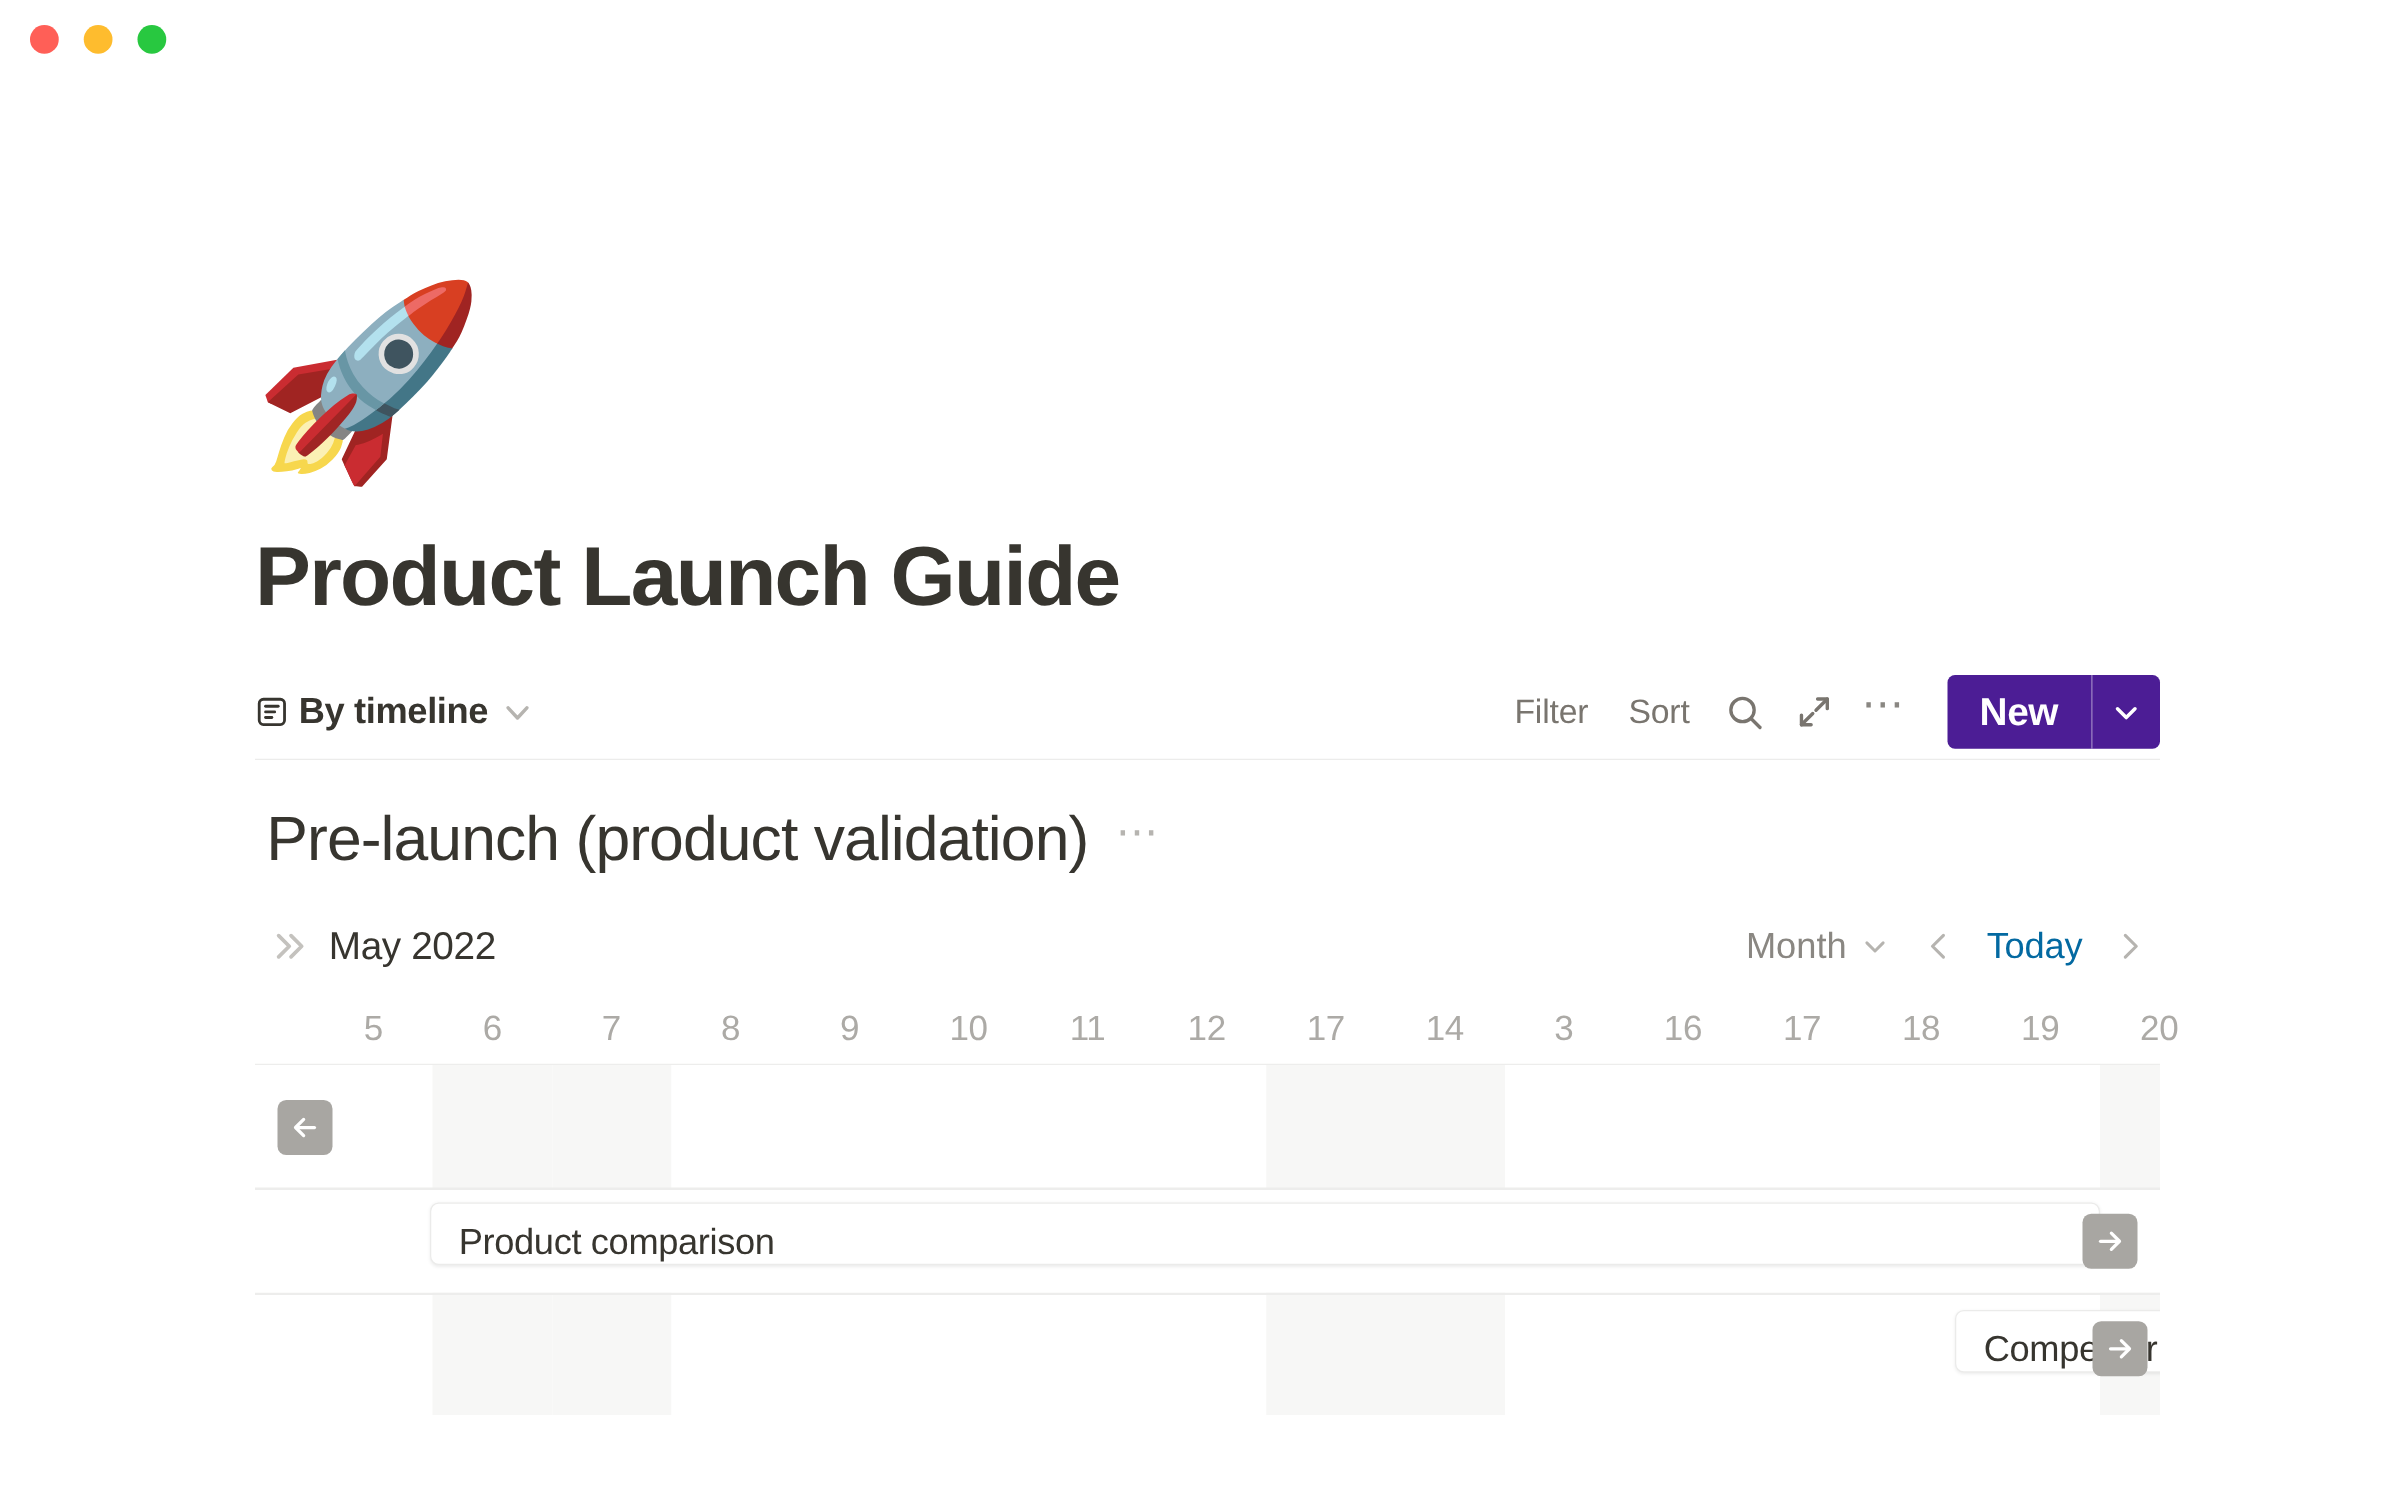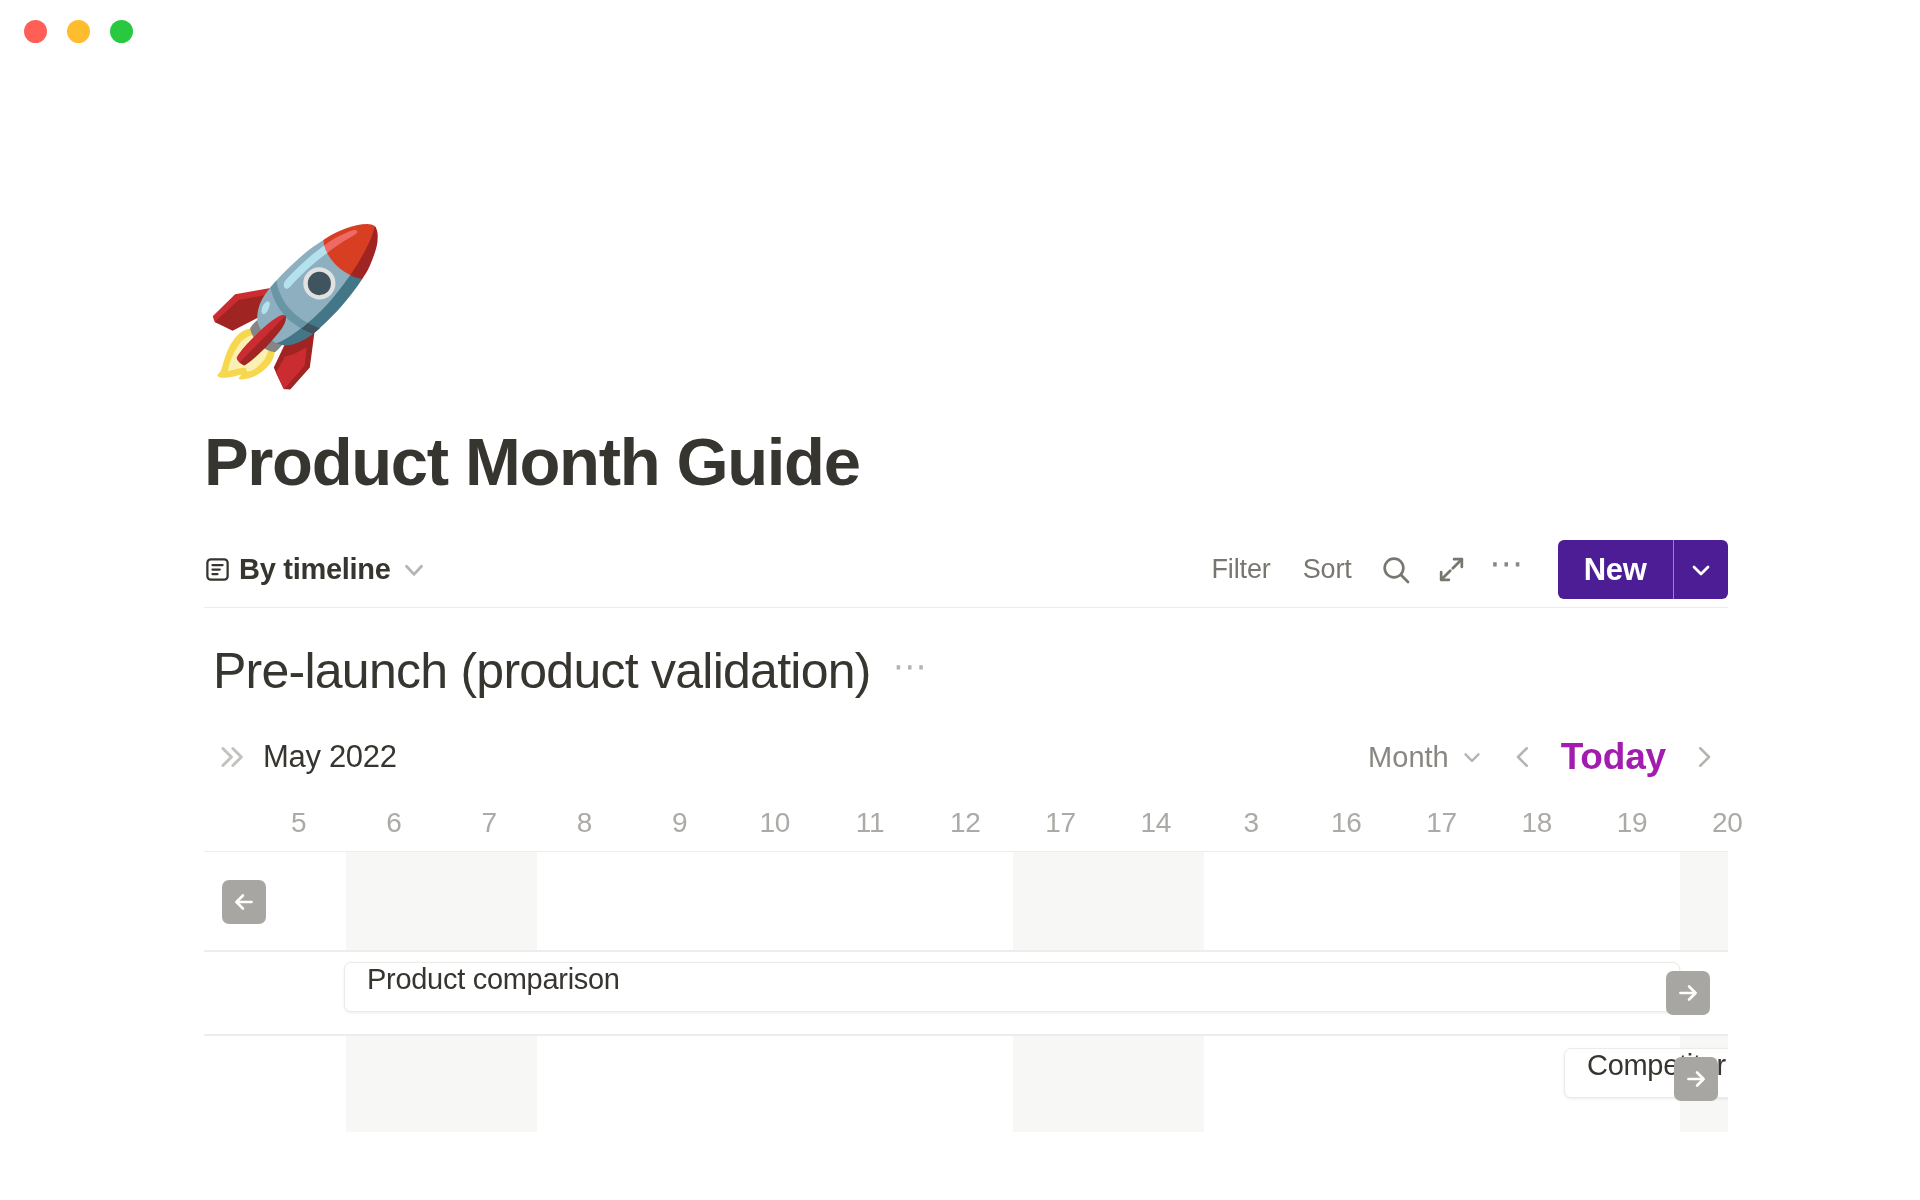--- a/index.html
+++ b/index.html
@@ -168,23 +168,23 @@
     color: #8a8782;
     display: flex; align-items: center; gap: 10px;
     padding: 6px 14px;
   }
   .tn-arrow {
     width: 48px; height: 48px;
     display: flex; align-items: center; justify-content: center;
     color: #b6b4b0;
   }
   .tn-today {
-    font-size: 37px;
-    font-weight: 700;
-    color: #a21caf;
+    font-size: 29px;
+    font-weight: 400;
+    color: #0369a1;
     padding: 6px 14px;
     letter-spacing: -0.005em;
   }
 
   
   .timeline {
     position: relative;
     margin-top: 6px;
     width: 1524px;
   }
@@ -233,21 +233,21 @@
     background: #ffffff;
   }
 
   .task-card {
     position: absolute;
     background: #ffffff;
     border: 1.5px solid #ebebea;
     border-radius: 7px;
     box-shadow: 0 1px 3px rgba(15,15,15,0.08);
     display: flex;
-    align-items: flex-start;
+    align-items: flex-end;
     padding: 0 22px;
     height: 50px;
   }
   .task-card-label {
     font-size: 29px;
     color: #37352f;
     font-weight: 500;
     letter-spacing: -0.01em;
     white-space: nowrap;
     overflow: hidden;
@@ -273,21 +273,21 @@
     <span class="tl-dot tl-min"></span>
     <span class="tl-dot tl-max"></span>
   </div>
 </div>
 
 <div class="page">
   <div class="content-wrap">
 
     <div class="page-icon">🚀</div>
 
-    <h1 class="page-title">Product Month Guide</h1>
+    <h1 class="page-title">Product Launch Guide</h1>
 
     <div class="view-toolbar">
       <div class="view-left">
         <span class="view-doc-icon">
           <svg width="27" height="27" viewBox="0 0 24 24" fill="none" stroke="currentColor" stroke-width="2" stroke-linecap="round">
             <rect x="3" y="3" width="18" height="18" rx="3"></rect>
             <line x1="7.5" y1="8" x2="16.5" y2="8"></line>
             <line x1="7.5" y1="12" x2="14" y2="12"></line>
             <line x1="7.5" y1="16" x2="12" y2="16"></line>
           </svg>

